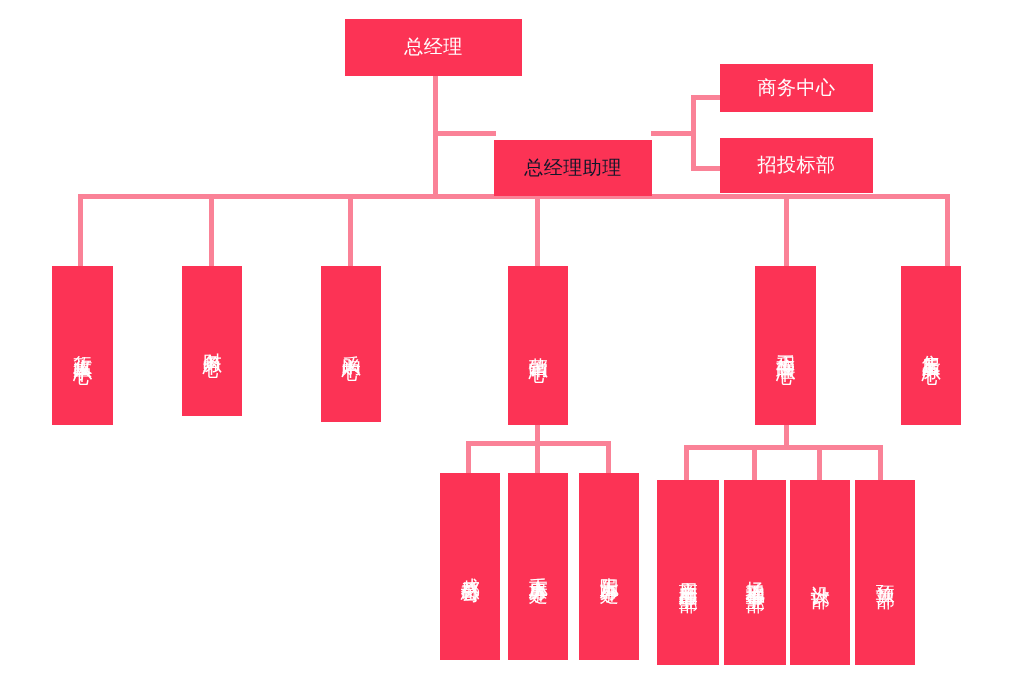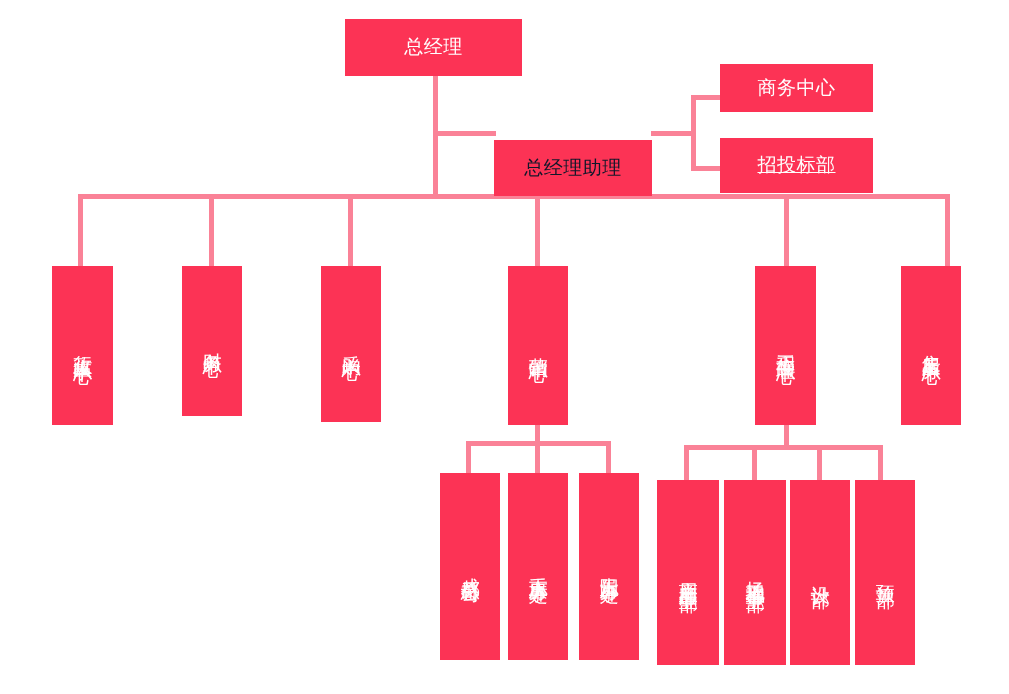--- a/index.html
+++ b/index.html
@@ -83,21 +83,21 @@
   <div class="conn" style="left: 752px; top: 445px; width: 5px; height: 36px; background: rgb(250, 130, 151);"></div>
   <div class="conn" style="left: 817px; top: 445px; width: 5px; height: 36px; background: rgb(250, 130, 151);"></div>
   <div class="conn" style="left: 878px; top: 445px; width: 5px; height: 36px; background: rgb(250, 130, 151);"></div>
 
   <div class="node h" style="left: 345px; top: 19px; width: 177px; height: 57px; background: rgb(252, 51, 85); color: rgb(255, 255, 255);">总经理</div>
 
   <div class="node h" style="left: 494px; top: 104px; width: 158px; height: 56px; background: rgb(252, 51, 85); color: #0f172a; margin-top: 36px;">总经理助理</div>
 
   <div class="node h" style="left: 720px; top: 64px; width: 153px; height: 48px; background: rgb(252, 51, 85); color: rgb(255, 255, 255);">商务中心</div>
 
-  <div class="node h" style="left: 720px; top: 138px; width: 153px; height: 55px; background: rgb(252, 51, 85); color: rgb(255, 255, 255); text-decoration: underline;">招投标部</div>
+  <div class="node h" style="left: 720px; top: 138px; width: 153px; height: 55px; background: rgb(252, 51, 85); color: rgb(255, 255, 255);">招投标部</div>
 
   <div class="node v" style="left: 52px; top: 266px; width: 61px; height: 159px; background: rgb(252, 51, 85); color: rgb(255, 255, 255);">行政人事中心</div>
 
   <div class="node v" style="left: 182px; top: 266px; width: 60px; height: 150px; background: rgb(252, 51, 85); color: rgb(255, 255, 255);">财务中心</div>
 
   <div class="node v" style="left: 321px; top: 266px; width: 60px; height: 156px; background: rgb(252, 51, 85); color: rgb(255, 255, 255);">采购中心</div>
 
   <div class="node v" style="left: 508px; top: 266px; width: 60px; height: 159px; background: rgb(252, 51, 85); color: rgb(255, 255, 255);">营销中心</div>
 
   <div class="node v" style="left: 755px; top: 266px; width: 61px; height: 159px; background: rgb(252, 51, 85); color: rgb(255, 255, 255);">工程管理中心</div>

